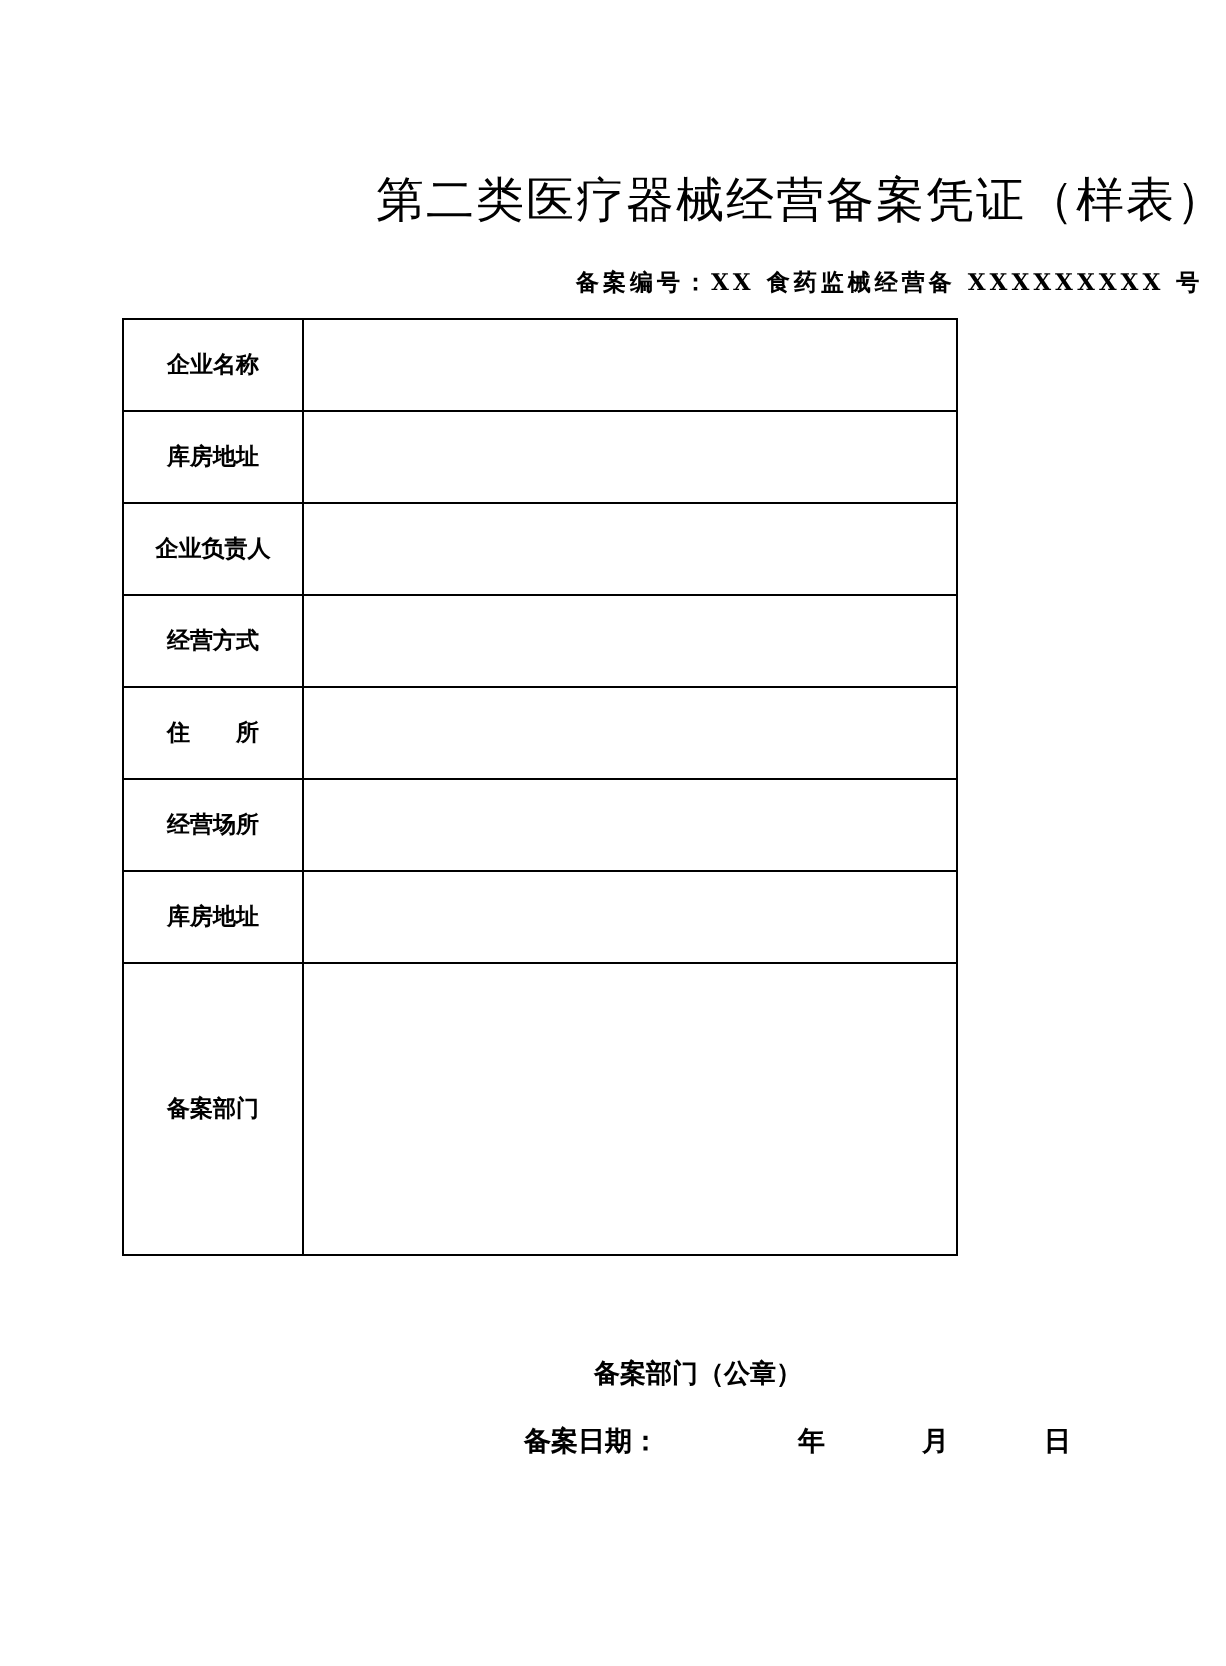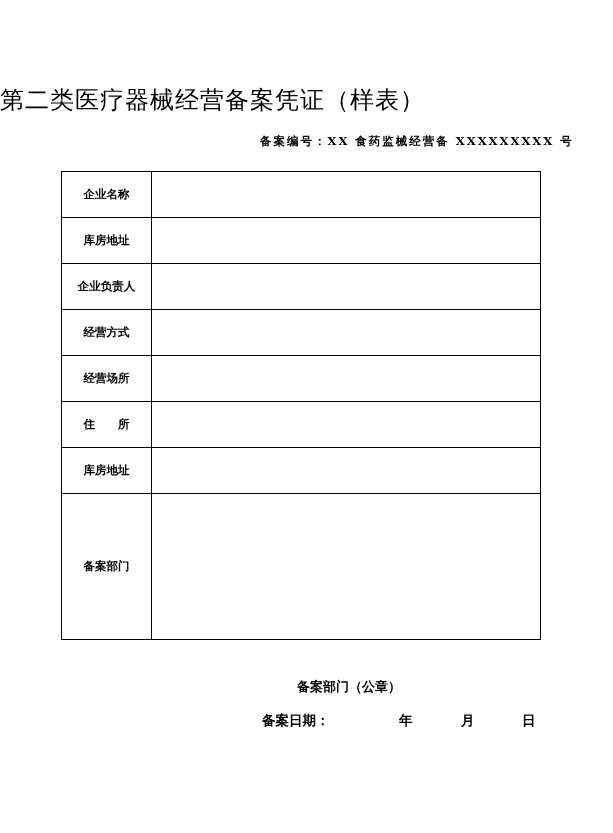--- a/index.html
+++ b/index.html
@@ -1,20 +1,20 @@
 <!DOCTYPE html>
 <html><head>
 <meta charset="utf-8">
 <style>
   html, body { margin:0; padding:0; }
   body { width:613px; height:833px; background:#ffffff; position:relative; overflow:hidden;
          font-family:"DejaVu Sans", "Liberation Sans", sans-serif; color:#000; }
-  .title { position:absolute; left:0; top:84px; width:613px; text-align:left; font-size:24px; letter-spacing:1px; }
-  .regno { position:absolute; left:260px; top:134px; font-size:11.5px; font-weight:bold; letter-spacing:2px; font-family:"DejaVu Serif", serif; white-space:nowrap; }
-  table.form { position:absolute; left:61px; top:171px; width:480px; border-collapse:collapse; table-layout:fixed; }
+  .title { position:absolute; left:0; top:84px; width:613px; text-align:right; font-size:24px; letter-spacing:1px; }
+  .regno { position:absolute; left:288px; top:134px; font-size:11.5px; font-weight:bold; letter-spacing:2px; font-family:"DejaVu Serif", serif; white-space:nowrap; }
+  table.form { position:absolute; left:61px; top:159px; width:418px; border-collapse:collapse; table-layout:fixed; }
   table.form td { border:1.3px solid #000; padding:0; }
   td.label { width:89px; text-align:center; font-size:11.5px; font-weight:bold; }
   tr.r47 td { height:45px; }
   tr.r46 td { height:45px; }
   tr.rbig td { height:145px; }
   .dept { position:absolute; left:265px; top:678px; font-size:13px; font-weight:bold;margin-left:32px; }
   .date-row { position:absolute; top:712px; font-size:13.5px; font-weight:bold; }
 </style>
 </head>
 <body>
@@ -34,25 +34,25 @@
   </tr>
   <tr class="r46">
     <td class="label">企业负责人</td>
     <td></td>
   </tr>
   <tr class="r47">
     <td class="label">经营方式</td>
     <td></td>
   </tr>
   <tr class="r47">
-    <td class="label">经营场所</td>
+    <td class="label">住　　所</td>
     <td></td>
   </tr>
   <tr class="r47">
-    <td class="label">住　　所</td>
+    <td class="label">经营场所</td>
     <td></td>
   </tr>
   <tr class="r47">
     <td class="label">库房地址</td>
     <td></td>
   </tr>
   <tr class="rbig">
     <td class="label">备案部门</td>
     <td></td>
   </tr>

